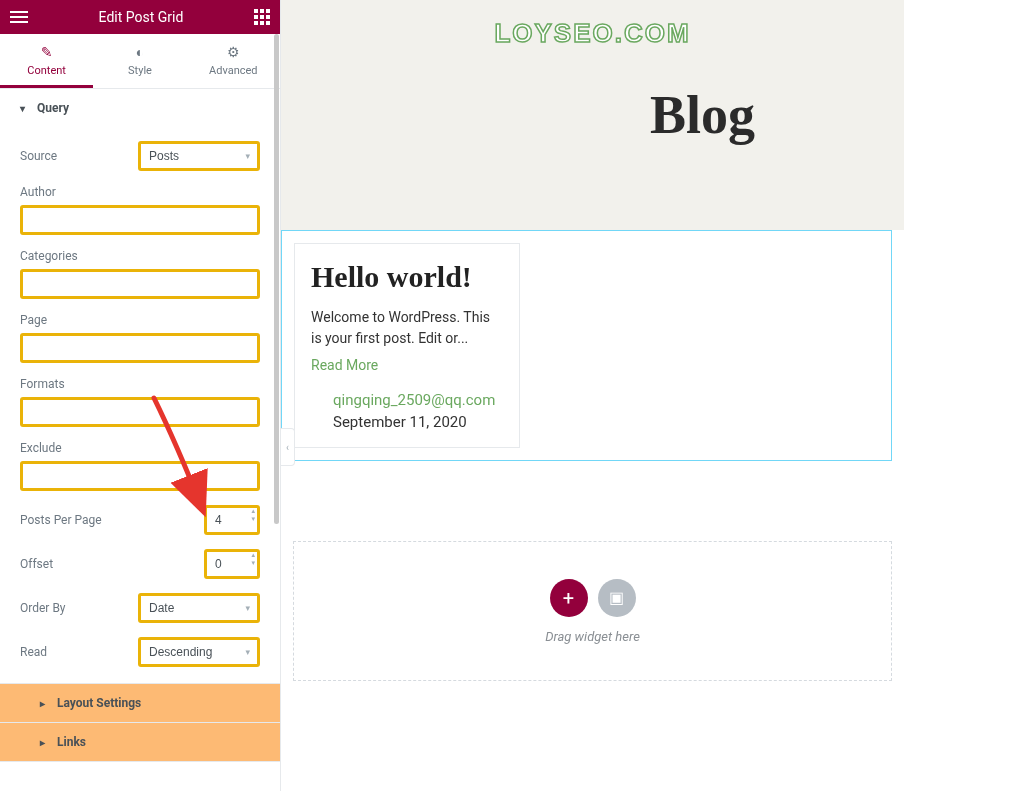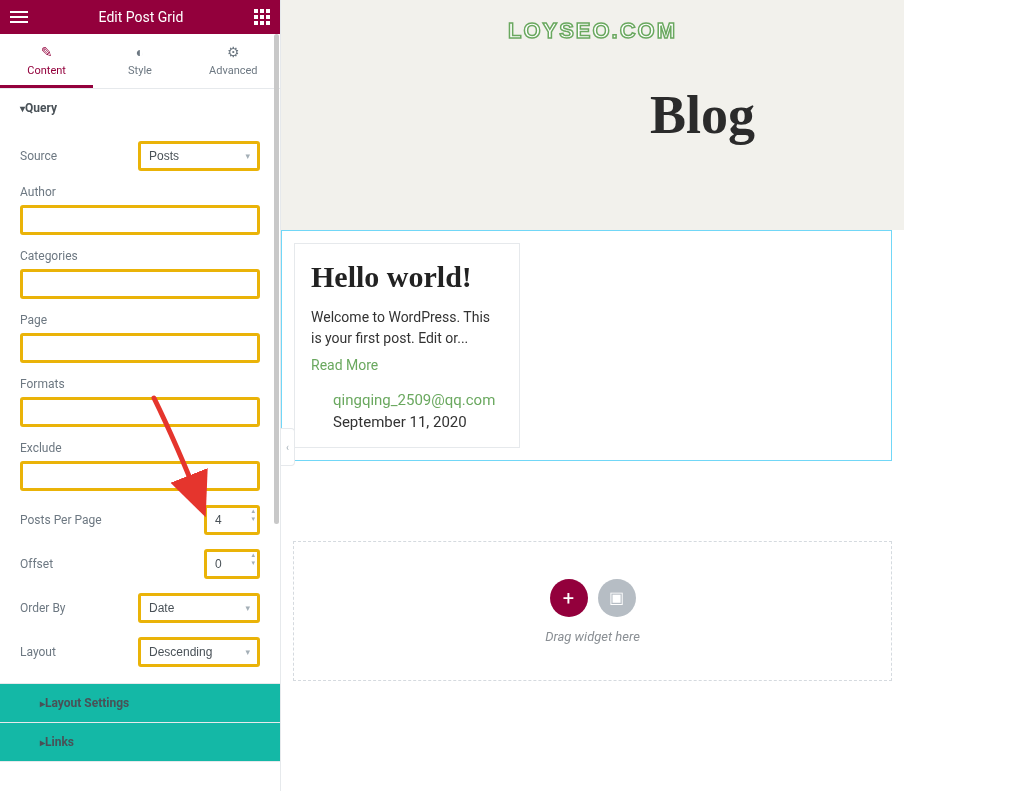--- a/index.html
+++ b/index.html
@@ -18,22 +18,22 @@
 
 .tabs { display: flex; border-bottom: 1px solid #e6e9ec; }
 .tab { flex: 1; text-align: center; padding: 10px 8px 8px; cursor: pointer; color: #6d7882; font-size: 11px; }
 .tab.active { color: #93003c; border-bottom: 3px solid #93003c; }
 .tab-icon { display: block; margin: 0 auto 4px; }
 .pencil-icon::before { content: "✎"; font-size: 14px; }
 .circle-half::before { content: "◐"; font-size: 14px; }
 .gear-icon::before { content: "⚙"; font-size: 14px; }
 
 .section { border-bottom: 1px solid #e6e9ec; }
-.section-header { padding: 12px 20px; font-size: 12px; font-weight: 700; cursor: pointer; display: flex; align-items: center; gap: 0; background: #fff; }
-.section-header.collapsed { background: #14b8a6; padding-left: 40px; }
+.section-header { padding: 12px 20px; font-size: 12px; font-weight: 700; cursor: pointer; display: flex; align-items: center; gap: 12px; background: #fff; }
+.section-header.collapsed { background: #fdba74; padding-left: 40px; }
 .caret::before { content: "▾"; font-size: 10px; }
 .caret.right::before { content: "▸"; }
 .section-body { padding: 0 20px 16px; }
 
 .control { margin-top: 14px; }
 .control-row { display: flex; align-items: center; justify-content: space-between; }
 .control-label { color: #6d7882; font-size: 12px; display: block; margin-bottom: 6px; }
 .control-row .control-label { margin-bottom: 0; }
 .select, .text-input, .number-input { border: 3px solid #eab308; border-radius: 3px; background: #fff; font-size: 12px; color: #495157; padding: 5px 8px; width: 100%; }
 .select { appearance: none; position: relative; }
@@ -49,21 +49,21 @@
 
 .scrollbar-track { position: absolute; right: 0; top: 0; bottom: 0; width: 7px; }
 .scrollbar-thumb { position: absolute; right: 1px; top: 34px; width: 5px; height: 490px; background: #c8c8c8; border-radius: 3px; }
 
 
 .arrow { position: absolute; left: 142px; top: 390px; z-index: 20; pointer-events: none; }
 
 
 .preview { flex: 1; background: #fff; position: relative; }
 .hero { background: #f2f1ec; height: 230px; display: flex; align-items: center; justify-content: center; position: relative; }
-.watermark { position: absolute; top: 18px; left: 50%; transform: translateX(-50%); font-size: 22px; font-weight: 800; letter-spacing: 2px; color: #fff; -webkit-text-stroke: 1.5px #6aa85f; font-family: Arial, sans-serif; }
+.watermark { position: absolute; top: 18px; left: 50%; transform: translateX(-50%); font-size: 26px; font-weight: 800; letter-spacing: 2px; color: #fff; -webkit-text-stroke: 1.5px #6aa85f; font-family: Arial, sans-serif; }
 .hero-title { font-family: Georgia, 'Times New Roman', serif; font-size: 54px; font-weight: 700; color: #2b2b2b; margin-left: 220px; }
 
 .canvas { padding: 0 0 0 0; }
 .section-wrap { border: 1px solid #71d7f7; margin: 0 12px 0 0; padding: 12px; margin-top: 0; position: relative; }
 .post-card { width: 226px; border: 1px solid #e6e9ec; padding: 16px 16px; background: #fff; }
 .post-title { font-family: Georgia, 'Times New Roman', serif; font-size: 30px; font-weight: 700; color: #222; line-height: 1.1; margin-bottom: 14px; }
 .post-excerpt { font-size: 14px; color: #333; line-height: 1.5; margin-bottom: 8px; }
 .read-more { color: #6aa85f; font-size: 14px; cursor: pointer; }
 .post-meta { margin-top: 18px; padding-left: 22px; }
 .post-author { color: #6aa85f; font-size: 15px; }
@@ -163,21 +163,21 @@
               <input class="number-input" value="0" style="">
             </div>
           </div>
           <div class="control control-row">
             <span class="control-label">Order By</span>
             <div class="select-wrap select-narrow">
               <input class="select" readonly="" value="Date" style="">
             </div>
           </div>
           <div class="control control-row">
-            <span class="control-label">Layout</span>
+            <span class="control-label">Read</span>
             <div class="select-wrap select-narrow">
               <input class="select" readonly="" value="Descending" style="">
             </div>
           </div>
         </div>
       </div>
 
       <div class="section">
         <div class="section-header collapsed">
           <span class="caret right"></span>

